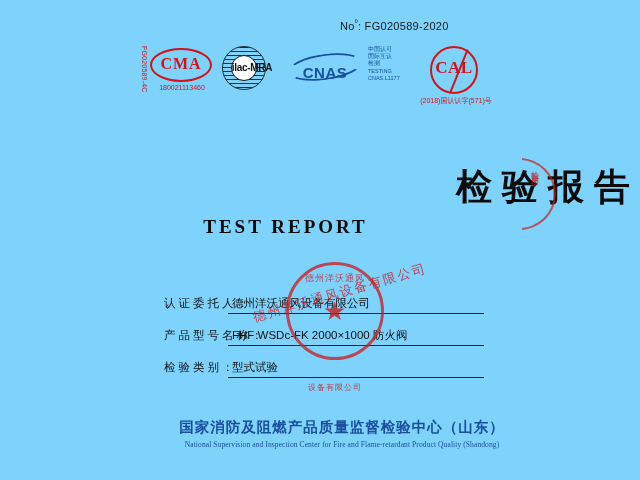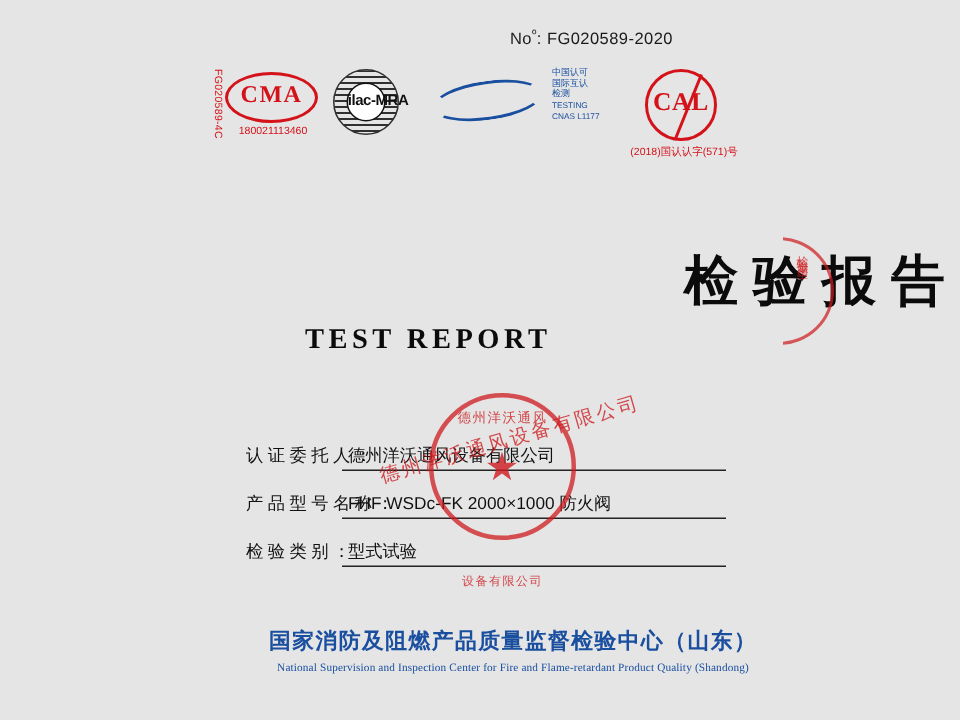--- a/index.html
+++ b/index.html
@@ -10,21 +10,21 @@
     width: 640px;
     height: 480px;
     background: #ffffff;
     font-family: "Liberation Sans", sans-serif;
     overflow: hidden;
   }
   .page {
     position: relative;
     width: 640px;
     height: 480px;
-    background: #e5e5e5;
+    background: #7dd3fc;
   }
 
   
   .report-no {
     position: absolute;
     top: 18px;
     left: 340px;
     font-size: 11px;
     color: #1a1a1a;
     letter-spacing: 0.3px;
@@ -491,20 +491,21 @@
     </div>
 
     <div class="ilac">
       <div class="ring"></div>
       <div class="ring-inner"></div>
       <div class="ilac-label">ilac-MRA</div>
     </div>
 
     <div class="cnas">
       <div class="swoosh"></div>
+      <div class="cnas-text">CNAS</div>
     </div>
 
     <div class="cnas-info">
       <div class="cn">中国认可</div>
       <div class="cn">国际互认</div>
       <div class="cn">检测</div>
       <div>TESTING</div>
       <div>CNAS L1177</div>
     </div>
 

